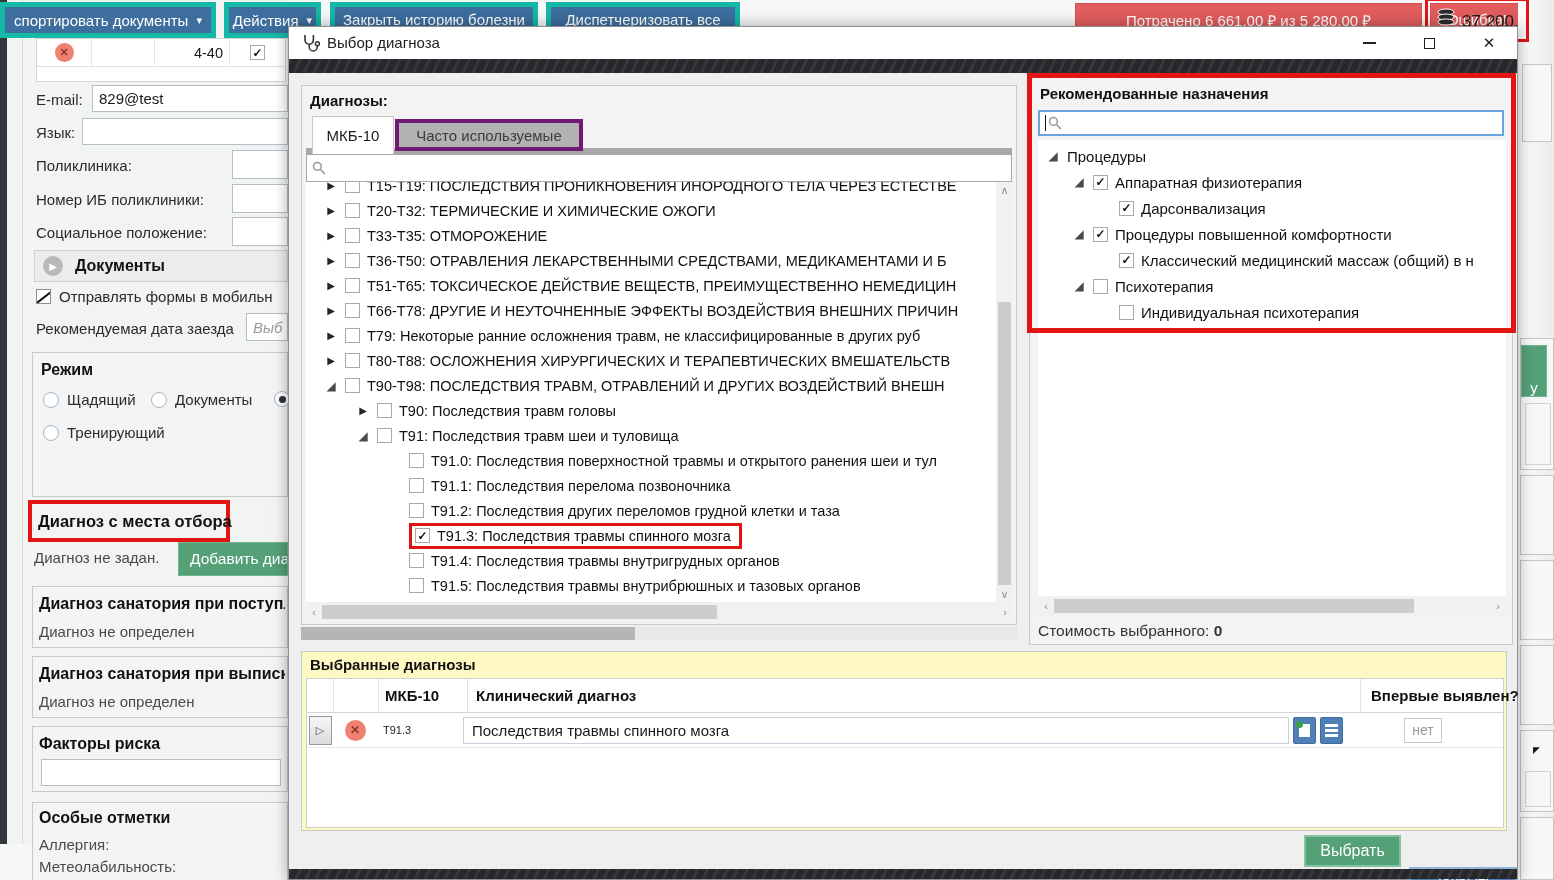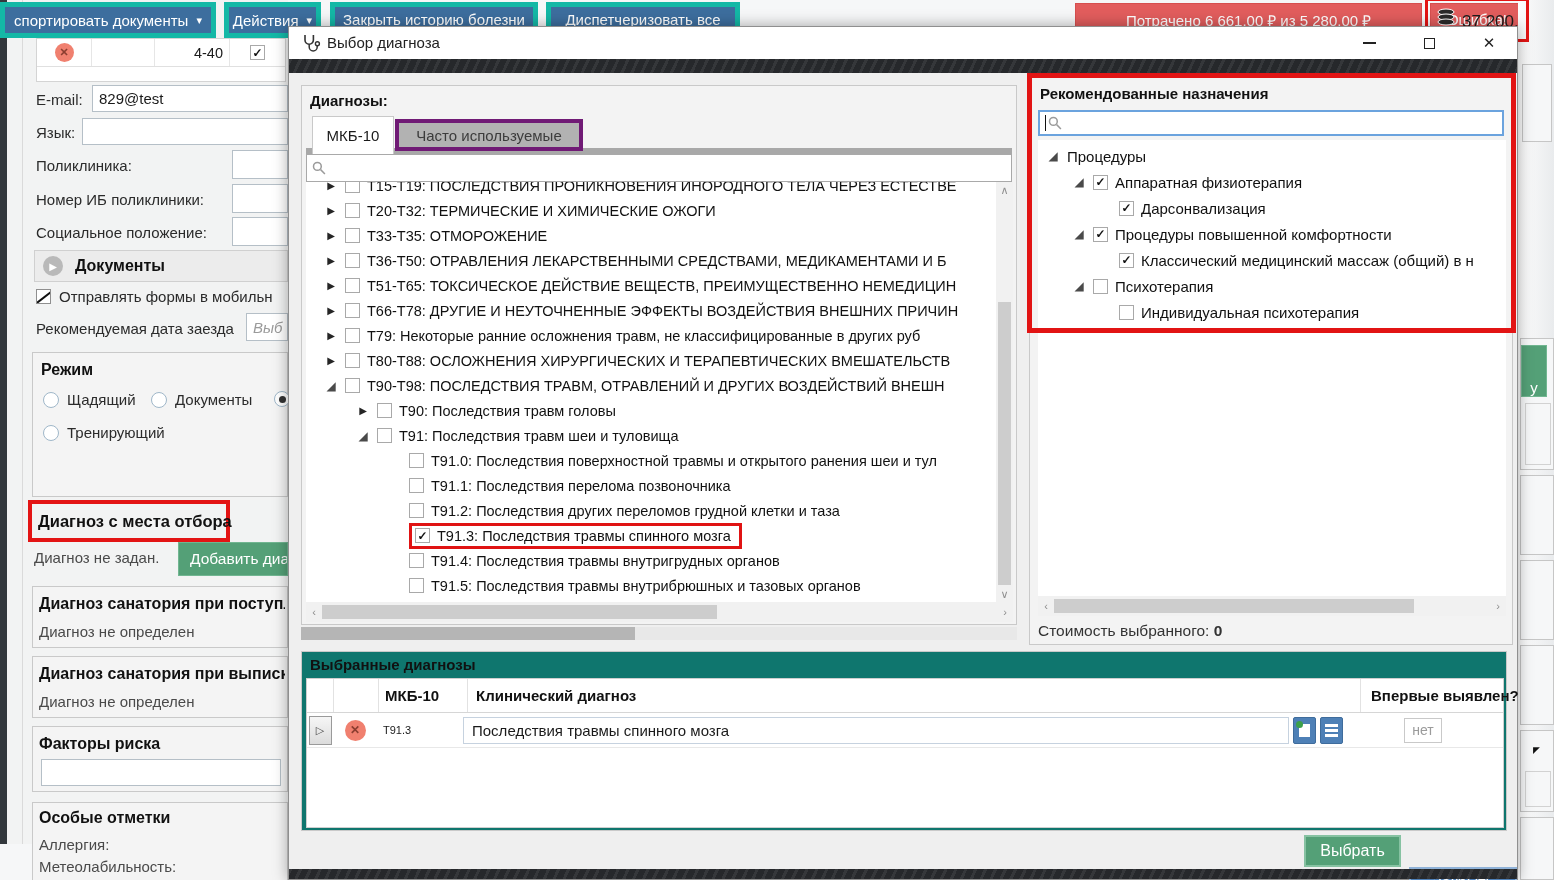--- a/index.html
+++ b/index.html
@@ -402,21 +402,21 @@
         <div class="sbarrow ab" style="left:452px;top:0;width:16px;height:20px;">›</div>
       </div>
       <div class="ab" style="left:8px;top:544px;font-size:15.5px;color:#333;white-space:nowrap;">
         <span>Стоимость выбранного:</span>
         <b>0</b>
       </div>
     </div>
 
     <div class="ab" style="left:738px;top:46px;width:489px;height:260px;border:5px solid #e21414;box-sizing:border-box;z-index:5;"></div>
 
-    <div class="ab gb" style="left:12px;top:624px;width:1206px;height:180px;background:#0f766e;">
+    <div class="ab gb" style="left:12px;top:624px;width:1206px;height:180px;background:#fef9c3;">
       <div class="th" style="position:absolute;left:8px;top:4px;">Выбранные диагнозы</div>
       <div class="ab" style="left:4px;top:26px;width:1198px;height:150px;background:#fff;border:1px solid #cfcfcf;box-sizing:border-box;">
 
         <div style="display:flex;height:33px;border-bottom:1px solid #d6d6d6;">
           <div style="flex:0 0 26px;border-right:1px solid #e2e2e2;"></div>
           <div style="flex:0 0 44px;border-right:1px solid #e2e2e2;"></div>
           <div class="th" style="flex:0 0 82px;border-right:1px solid #e2e2e2;display:flex;align-items:center;padding-left:6px;">
             <span>МКБ-10</span>
           </div>
           <div class="th" style="flex:0 0 884px;border-right:1px solid #e2e2e2;display:flex;align-items:center;padding-left:8px;">

